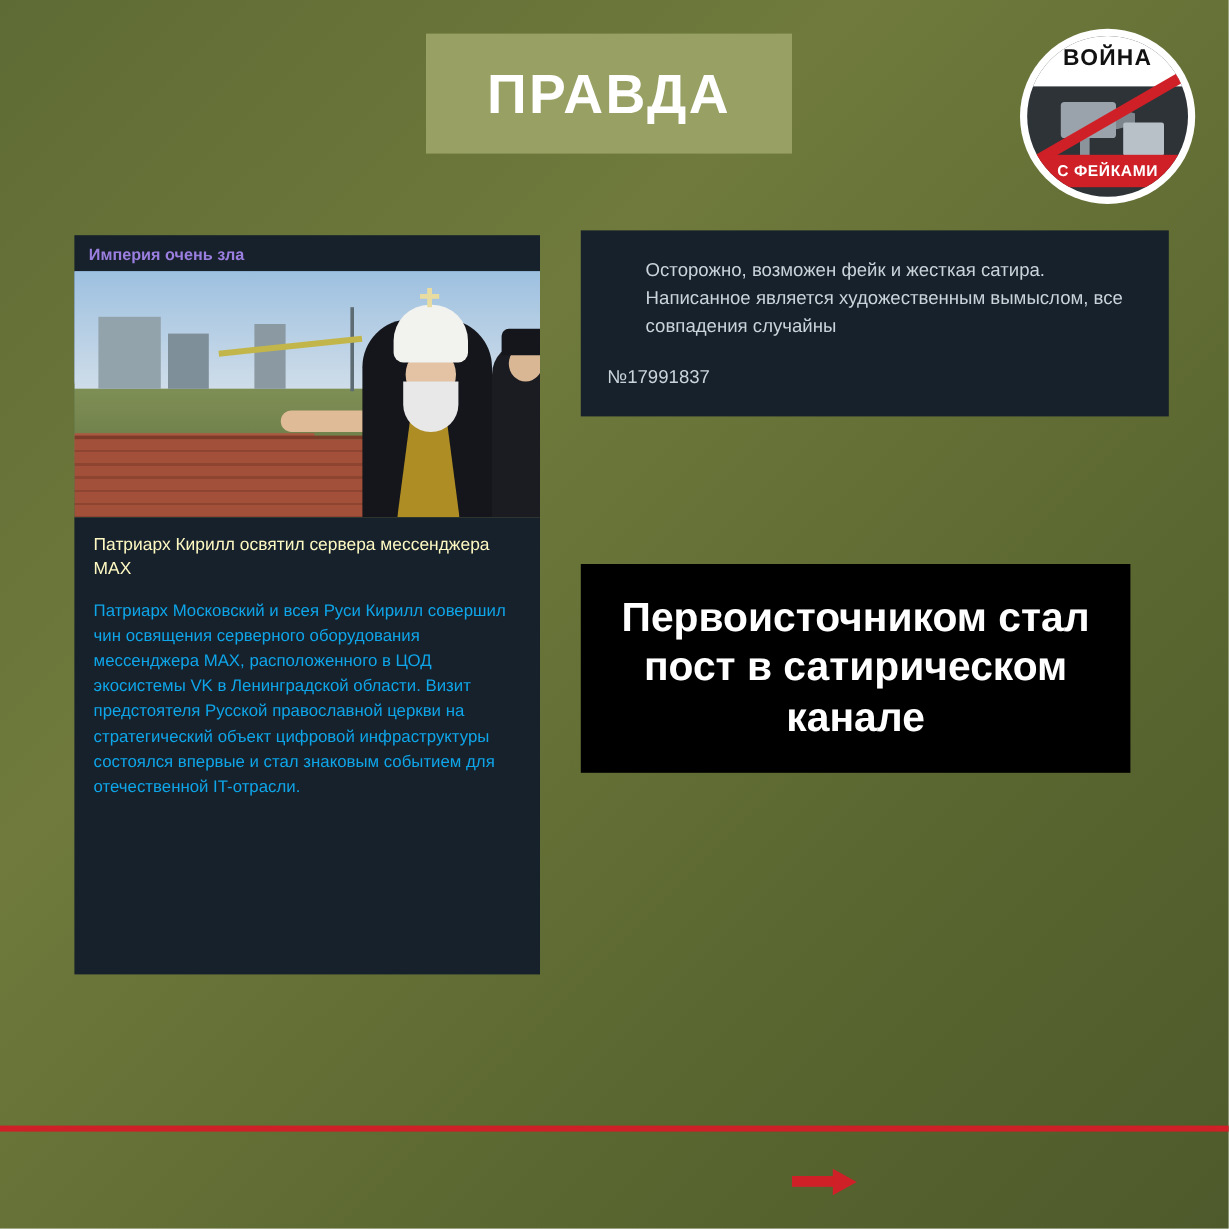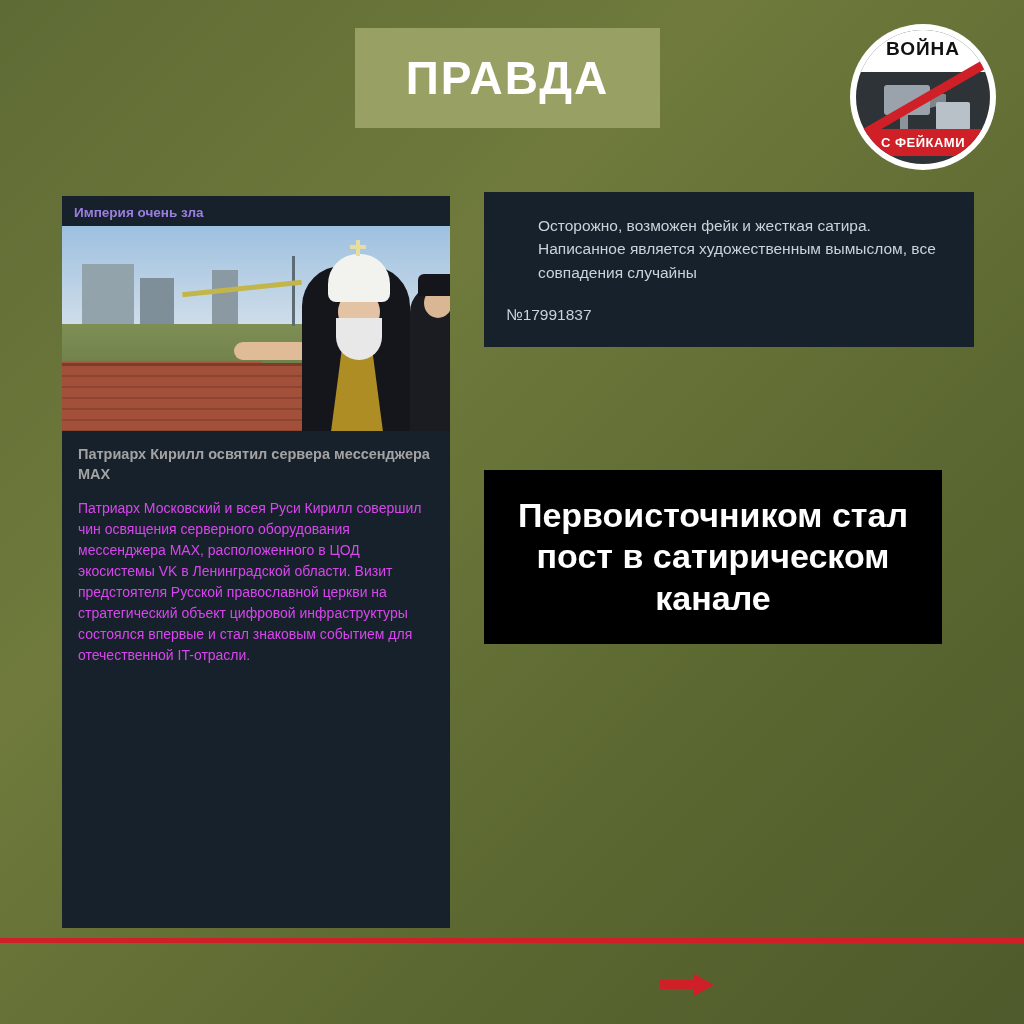--- a/index.html
+++ b/index.html
@@ -84,21 +84,21 @@
     position: absolute; left: -6px; top: 64px;
     width: 150px; height: 9px;
     background: #cf2027;
     transform: rotate(-30deg);
   }
 
   
   .post-card {
     position: absolute;
     left: 62px; top: 196px;
-    width: 388px; height: 732px;
+    width: 388px; height: 616px;
     background: #17212b;
   }
   .post-channel {
     padding: 9px 12px 6px 12px;
     color: #9b7fe0;
     font-size: 13.5px;
     font-weight: bold;
   }
   .post-photo {
     position: relative;
@@ -167,28 +167,28 @@
     position:absolute; left:356px; top:48px; width:40px; height:22px;
     background:#15161c; border-radius: 6px 6px 0 0;
   }
   .arm {
     position:absolute; left:172px; top:116px; width:86px; height:18px;
     background:#e0bb98; border-radius: 9px;
   }
 
   .post-headline {
     padding: 14px 16px 0 16px;
-    color: #a3a3a3;
+    color: #fef9c3;
     font-size: 14.5px;
-    font-weight: bold;
+    font-weight: normal;
     line-height: 1.35;
   }
   .post-body {
     padding: 14px 16px 0 16px;
-    color: #d946ef;
+    color: #0ea5e9;
     font-size: 14px;
     line-height: 1.5;
   }
   .post-body p + p { margin-top: 14px; }
 
   
   .disclaimer {
     position: absolute;
     left: 484px; top: 192px;
     width: 490px; height: 155px;

